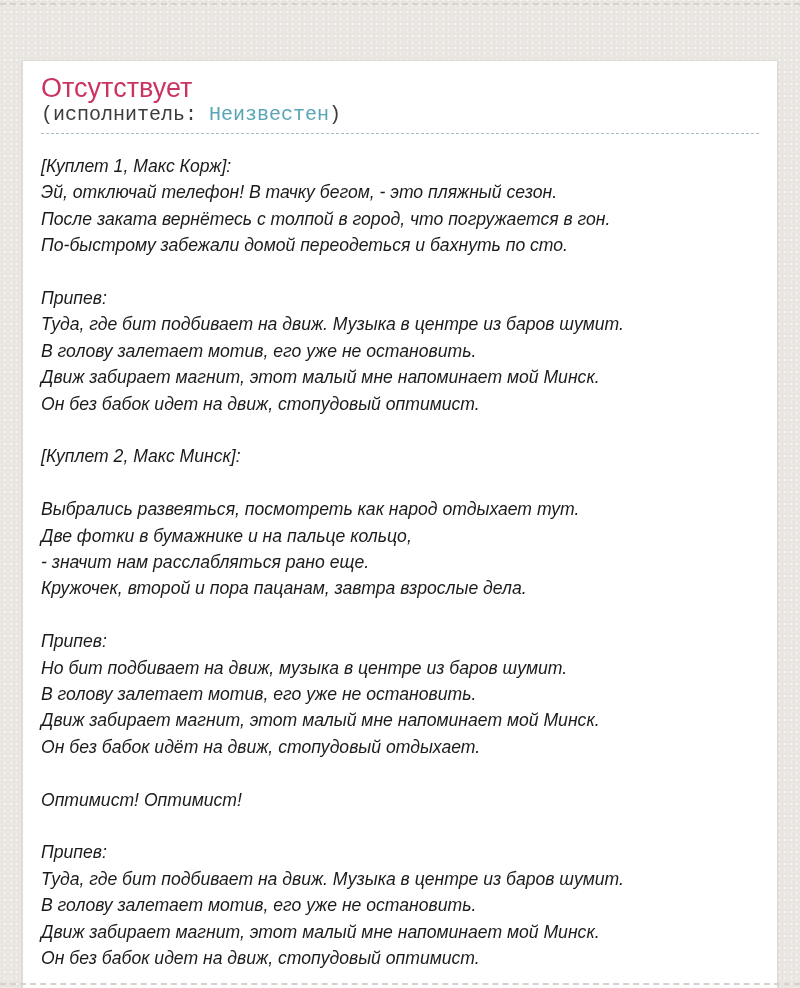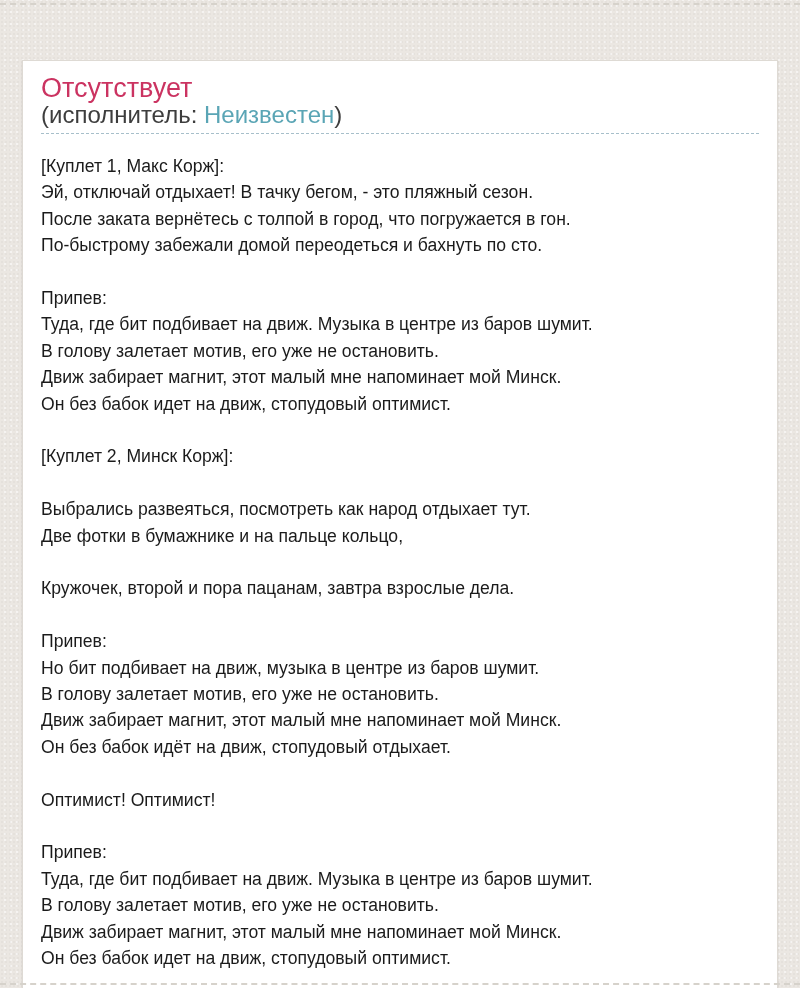--- a/index.html
+++ b/index.html
@@ -47,58 +47,60 @@
   h1.song-title {
     margin: 0;
     font-size: 27px;
     line-height: 30px;
     font-weight: normal;
     color: #cb3361;
     letter-spacing: 0;
   }
 
   .artist-line {
-    font-size: 24px;
+    font-size: 20px;
     line-height: 24px;
     color: #3d3d3d;
     padding-bottom: 6px;
     border-bottom: 1px dashed #a7bfca;
+    font-family: Liberation Mono, monospace;
   }
   .artist-line a {
     color: #5aa5b5;
     text-decoration: none;
     cursor: pointer;
   }
 
   .lyrics {
     margin-top: 19px;
     font-size: 17.6px;
     line-height: 26.4px;
     color: #1b1b1b;
   }
   .lyrics p.stanza {
     margin: 0 0 26.4px 0;
     padding: 0;
+    font-style: italic;
   }
 </style>
 </head>
 <body>
 
 <div class="stitch stitch-top"></div>
 
 <div class="card">
   <h1 class="song-title">Отсутствует</h1>
 
   <div class="artist-line">
     <span>(исполнитель: </span><a href="#">Неизвестен</a><span>)</span>
   </div>
 
   <div class="lyrics">
-      <p class="stanza"><span>[Куплет 1, Макс Корж]:</span><br><span>Эй, отключай отдыхает! В тачку бегом, - это пляжный сезон.</span><br><span>После заката вернётесь с толпой в город, что погружается в гон.</span><br><span>По-быстрому забежали домой переодеться и бахнуть по сто.</span><br></p>
+      <p class="stanza"><span>[Куплет 1, Макс Корж]:</span><br><span>Эй, отключай телефон! В тачку бегом, - это пляжный сезон.</span><br><span>После заката вернётесь с толпой в город, что погружается в гон.</span><br><span>По-быстрому забежали домой переодеться и бахнуть по сто.</span><br></p>
       <p class="stanza"><span>Припев:</span><br><span>Туда, где бит подбивает на движ. Музыка в центре из баров шумит.</span><br><span>В голову залетает мотив, его уже не остановить.</span><br><span>Движ забирает магнит, этот малый мне напоминает мой Минск.</span><br><span>Он без бабок идет на движ, стопудовый оптимист.</span></p>
-      <p class="stanza"><span>[Куплет 2, Минск Корж]:</span><br><br><span>Выбрались развеяться, посмотреть как народ отдыхает тут.</span><br><span>Две фотки в бумажнике и на пальце кольцо,</span><br><br><span>Кружочек, второй и пора пацанам, завтра взрослые дела.</span></p>
+      <p class="stanza"><span>[Куплет 2, Макс Минск]:</span><br><br><span>Выбрались развеяться, посмотреть как народ отдыхает тут.</span><br><span>Две фотки в бумажнике и на пальце кольцо,</span><br><span>- значит нам расслабляться рано еще.</span><br><span>Кружочек, второй и пора пацанам, завтра взрослые дела.</span></p>
       <p class="stanza"><span>Припев:</span><br><span>Но бит подбивает на движ, музыка в центре из баров шумит.</span><br><span>В голову залетает мотив, его уже не остановить.</span><br><span>Движ забирает магнит, этот малый мне напоминает мой Минск.</span><br><span>Он без бабок идёт на движ, стопудовый отдыхает.</span></p>
       <p class="stanza"><span>Оптимист! Оптимист!</span></p>
       <p class="stanza"><span>Припев:</span><br><span>Туда, где бит подбивает на движ. Музыка в центре из баров шумит.</span><br><span>В голову залетает мотив, его уже не остановить.</span><br><span>Движ забирает магнит, этот малый мне напоминает мой Минск.</span><br><span>Он без бабок идет на движ, стопудовый оптимист.</span></p>
     </div>
 </div>
 
 <div class="stitch stitch-bottom"></div>
 
 </body></html>

